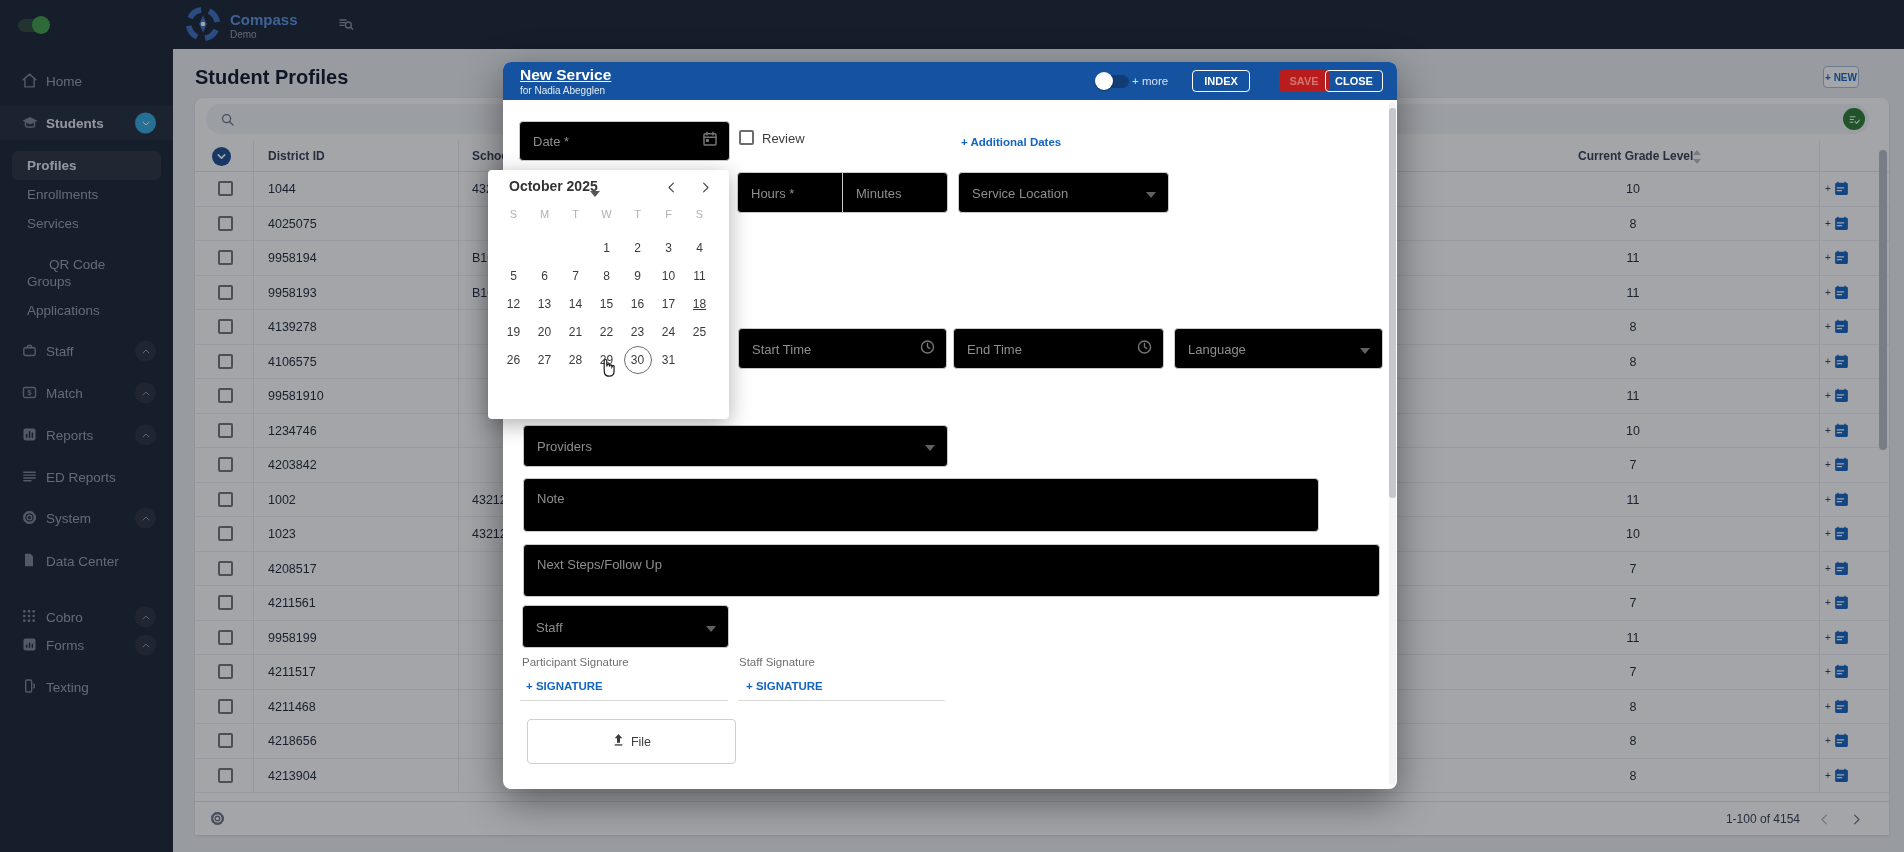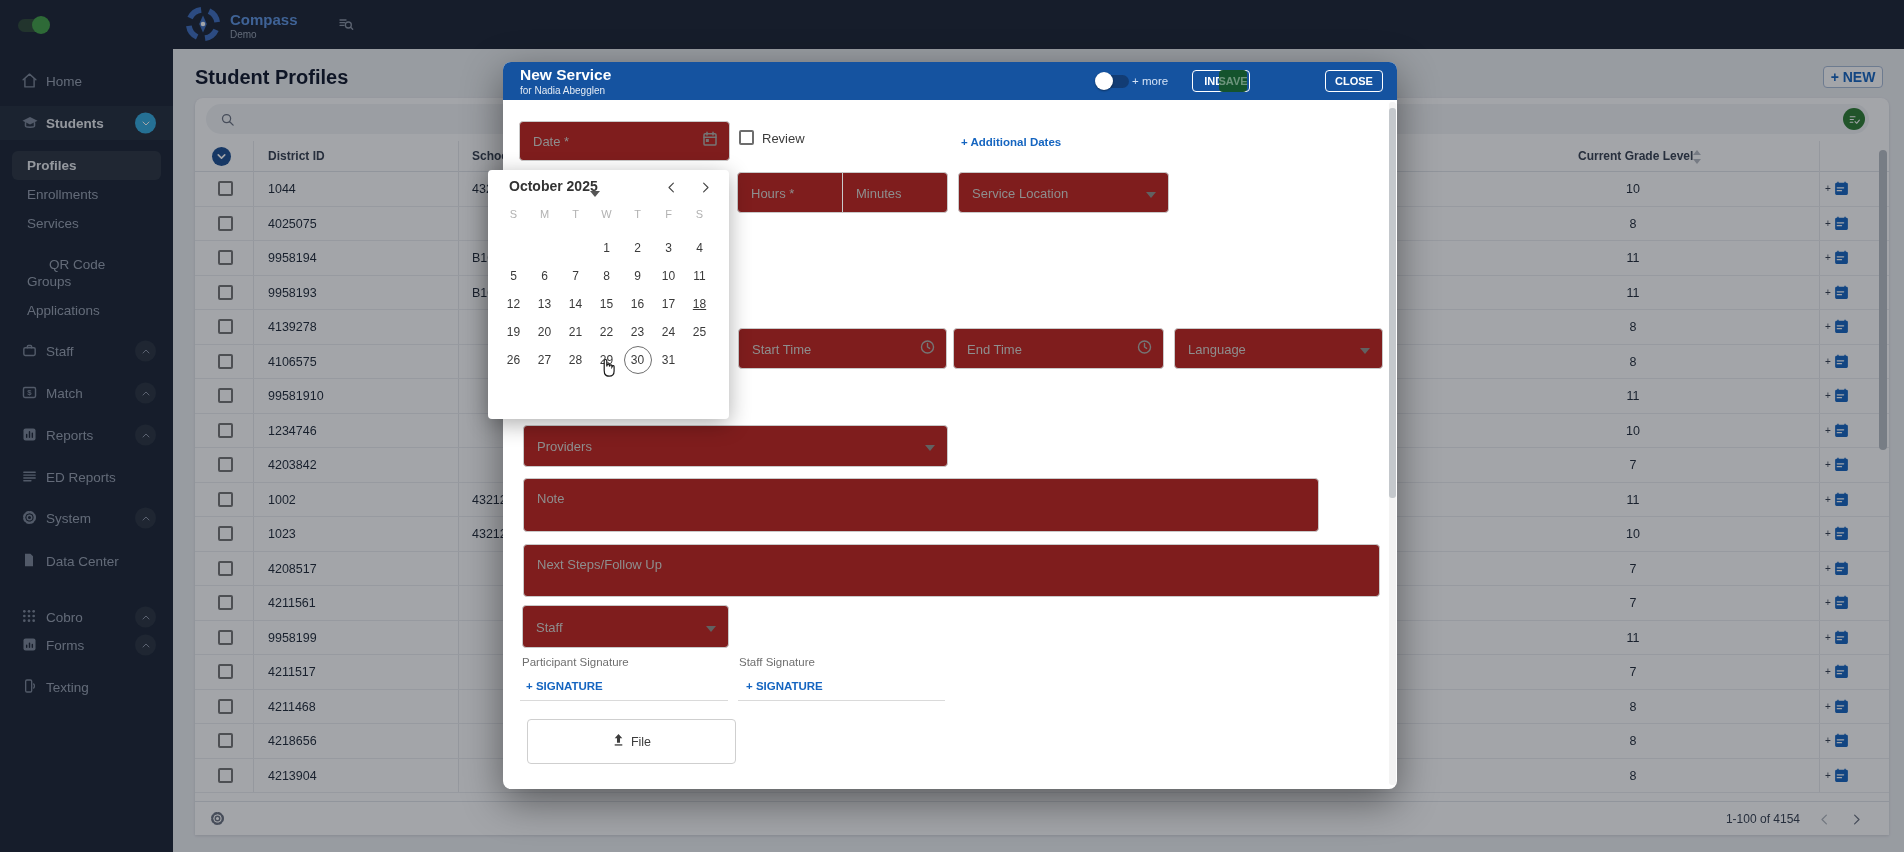--- a/index.html
+++ b/index.html
@@ -29,22 +29,22 @@
 
   #brand-wrap { left:184px; top:5px; z-index:4; }
   #brand-name { position:absolute; left:46px; top:6px; font-size:15px; font-weight:bold; color:#5e94e0; }
   #brand-sub  { position:absolute; left:46px; top:24px; font-size:10px; color:#96a0b0; }
   #topbar-search { left:338px; top:16px; z-index:4; color:#8a93a3; }
   #avatar { left:1857px; top:11px; width:28px; height:28px; border-radius:50%; background:#1e88e5; color:#fff;
             font-size:11.5px; font-weight:bold; display:flex; align-items:center; justify-content:center; z-index:4; }
 
   
   #page-title { left:195px; top:66px; font-size:20px; font-weight:bold; color:#0f172a; z-index:2; }
-  #new-btn { left:1823px; top:66px; width:60px; height:22px; border:1px solid #a9bbd6; border-radius:4px; background:#ffffff;
-             color:#1565c0; font-size:14px; font-weight:bold; display:flex; align-items:center; justify-content:center; z-index:2; }
+  #new-btn { left:1823px; top:66px; width:36px; height:22px; border:1px solid #a9bbd6; border-radius:4px; background:#ffffff;
+             color:#1565c0; font-size:10px; font-weight:bold; display:flex; align-items:center; justify-content:center; z-index:2; }
 
   #card { left:195px; top:98px; width:1694px; height:737px; background:#ffffff; border-radius:8px 8px 0 0;
           box-shadow:0 1px 3px rgba(15,23,42,.12); z-index:2; overflow:hidden; }
   #searchbar { left:11px; top:6px; width:1663px; height:30px; border-radius:15px; background:#f2f4f6; }
   #search-icon { left:14px; top:8px; color:#6b7280; }
   #green-badge { left:1637px; top:4px; width:22px; height:22px; border-radius:50%; background:#2e7d32;
                  display:flex; align-items:center; justify-content:center; }
 
   #thead { left:0; top:43px; width:1694px; height:31px; border-bottom:1px solid #e3e6ea; }
   .th { position:absolute; top:8px; font-size:12px; font-weight:bold; color:#374151; white-space:nowrap; }
@@ -69,33 +69,33 @@
   .pg-chev { position:absolute; top:8px; width:18px; height:18px; display:flex; align-items:center; justify-content:center; }
   #pg-prev { left:1620px; color:#b0b6bd; }
   #pg-next { left:1652px; color:#6b7280; }
 
   
   #overlay { left:0; top:0; width:1904px; height:852px; background:rgba(13,18,28,0.38); z-index:40; }
 
   #modal { left:503px; top:62px; width:894px; height:727px; background:#ffffff; border-radius:8px;
            box-shadow:0 12px 40px rgba(0,0,0,.45); z-index:50; }
   #modal-header { left:0; top:0; width:894px; height:38px; background:#1553a0; border-radius:8px 8px 0 0; }
-  #modal-title { position:absolute; left:17px; top:4px; font-size:15.5px; font-weight:bold; color:#ffffff; }
+  #modal-title { position:absolute; left:17px; top:4px; font-size:15.5px; font-weight:bold; color:#ffffff;text-decoration:underline; }
   #modal-sub   { position:absolute; left:17px; top:23px; font-size:10px; color:rgba(255,255,255,.88); }
   #hdr-toggle-track { position:absolute; left:596px; top:13px; width:30px; height:13px; border-radius:7px; background:#123c74; }
   #hdr-toggle-knob  { position:absolute; left:592px; top:10px; width:18px; height:18px; border-radius:50%; background:#ffffff;
                       box-shadow:0 1px 2px rgba(0,0,0,.4); }
   #hdr-more { position:absolute; left:629px; top:13px; font-size:11.5px; color:#d5e3f6; }
   .hdr-btn { position:absolute; top:8px; height:22px; border:1px solid #ffffff; border-radius:4px; background:transparent;
              color:#ffffff; font-size:11px; font-weight:bold; display:flex; align-items:center; justify-content:center; }
   #btn-index { left:689px; width:58px; }
-  #btn-save  { left:716px; width:28px; border:none; background:#14532d; color:rgba(255,255,255,.38); }
+  #btn-save  { left:776px; width:50px; border:none; background:#b91c1c; color:rgba(255,255,255,.38); }
   #btn-close { left:822px; width:58px; }
 
-  .field { position:absolute; border:1px solid #c9c9c9; border-radius:4px; background:#7f1d1d; }
+  .field { position:absolute; border:1px solid #c9c9c9; border-radius:4px; background:#000000; }
   .field-label { position:absolute; left:13px; top:50%; transform:translateY(-50%); font-size:13px; color:#8e8e8e; white-space:nowrap; }
   .field-label.toplab { top:12px; transform:none; }
   .field-icon { position:absolute; right:10px; top:50%; transform:translateY(-50%); color:#757575; }
   .ddl-arrow { position:absolute; right:12px; top:50%; transform:translateY(-50%); color:#616161; }
 
   #f-date { left:16px; top:59px; width:211px; height:40px; }
   #review-box { position:absolute; left:236px; top:68px; width:15px; height:15px; border:2px solid #6d6d6d; border-radius:2px; }
   #review-label { position:absolute; left:259px; top:69px; font-size:13px; color:#3c3c3c; }
   #add-dates { position:absolute; left:458px; top:74px; font-size:11.5px; font-weight:bold; color:#1565c0; }
   #f-hours   { left:234px; top:110px; width:106px; height:41px; border-radius:4px 0 0 4px; }

